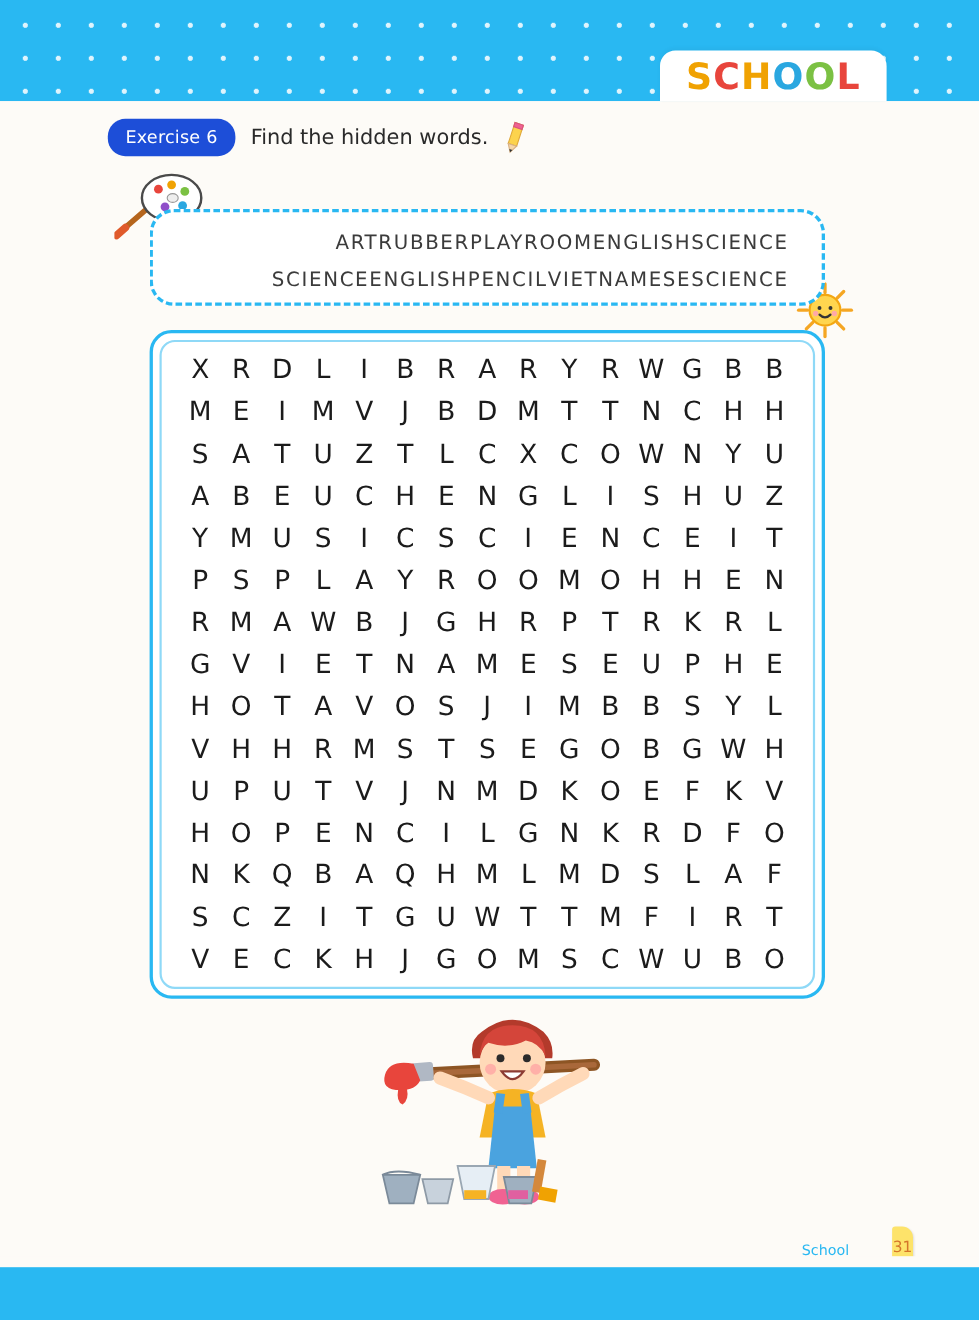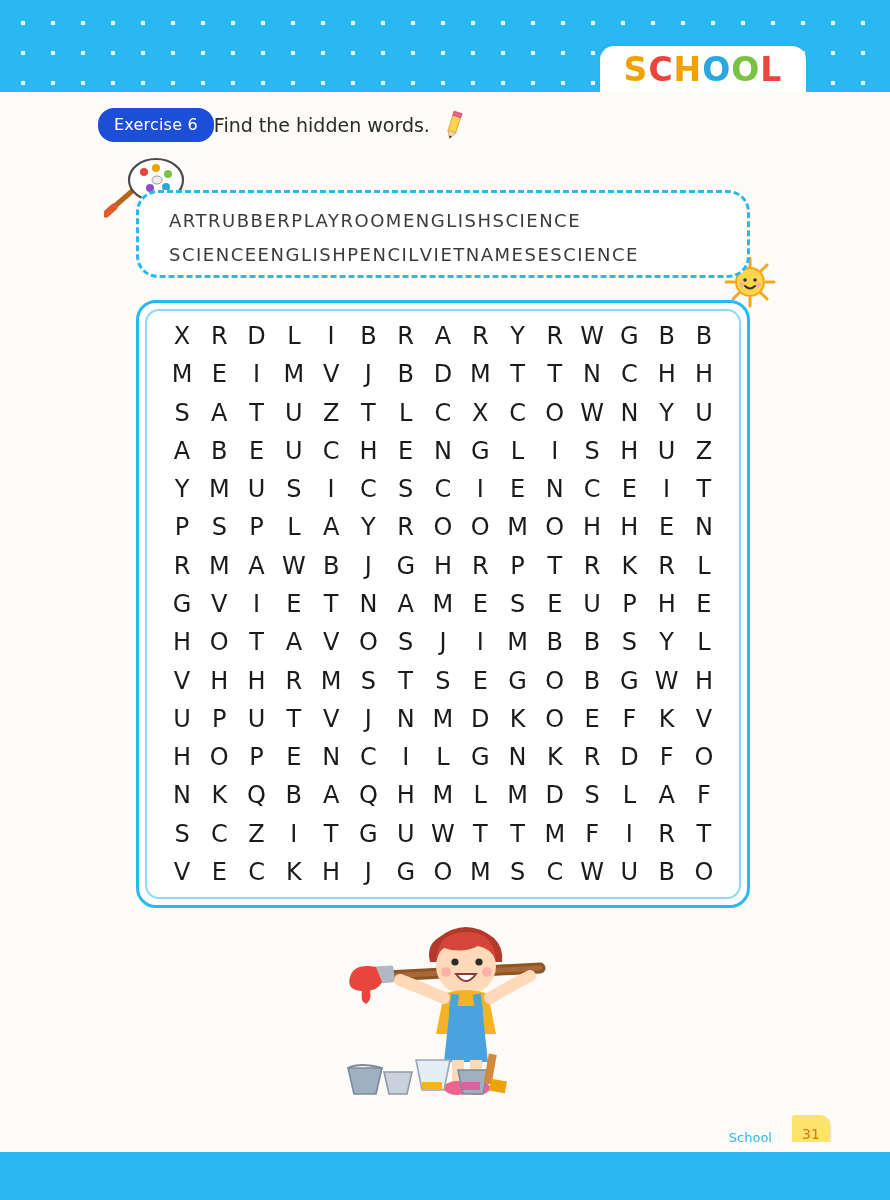--- a/index.html
+++ b/index.html
@@ -81,20 +81,21 @@
   }
   .exercise-badge {
     background: #1d4ed8;
     color: #ffffff;
     font-size: 16px;
     padding: 7px 16px 8px 16px;
     border-radius: 16px;
     letter-spacing: .2px;
   }
   .exercise-instruction {
+    margin-left: 14px;
     font-size: 19px;
     color: #2a2a2a;
   }
   .pencil-icon {
     margin-left: 12px;
     width: 24px;
     height: 30px;
     position: relative;
   }
 
@@ -106,21 +107,21 @@
     width: 614px;
     height: 88px;
     border: 3px dashed #29b8f2;
     border-radius: 22px;
     background: #ffffff;
     box-sizing: border-box;
     padding: 10px 18px;
   }
   .wordbank-row {
     display: flex;
-    justify-content: flex-start;
+    justify-content: flex-end;
     align-items: center;
     height: 34px;
     padding: 0 12px;
   }
   .wordbank .w {
     font-size: 18px;
     letter-spacing: 1.5px;
     color: #3b3b3b;
     font-family: "DejaVu Sans", sans-serif;
   }
@@ -199,21 +200,21 @@
     position: absolute;
     right: 118px;
     top: 1038px;
     font-size: 13px;
     color: #29b8f2;
   }
   .page-note {
     position: absolute;
     right: 60px;
     top: 1023px;
-    width: 38px;
+    width: 19px;
     height: 38px;
     background: #fde36a;
     border-radius: 3px 10px 3px 3px;
     box-shadow: 1px 1px 2px rgba(0,0,0,.12);
     display: flex;
     align-items: center;
     justify-content: center;
     font-size: 14px;
     color: #d4762a;
   }

